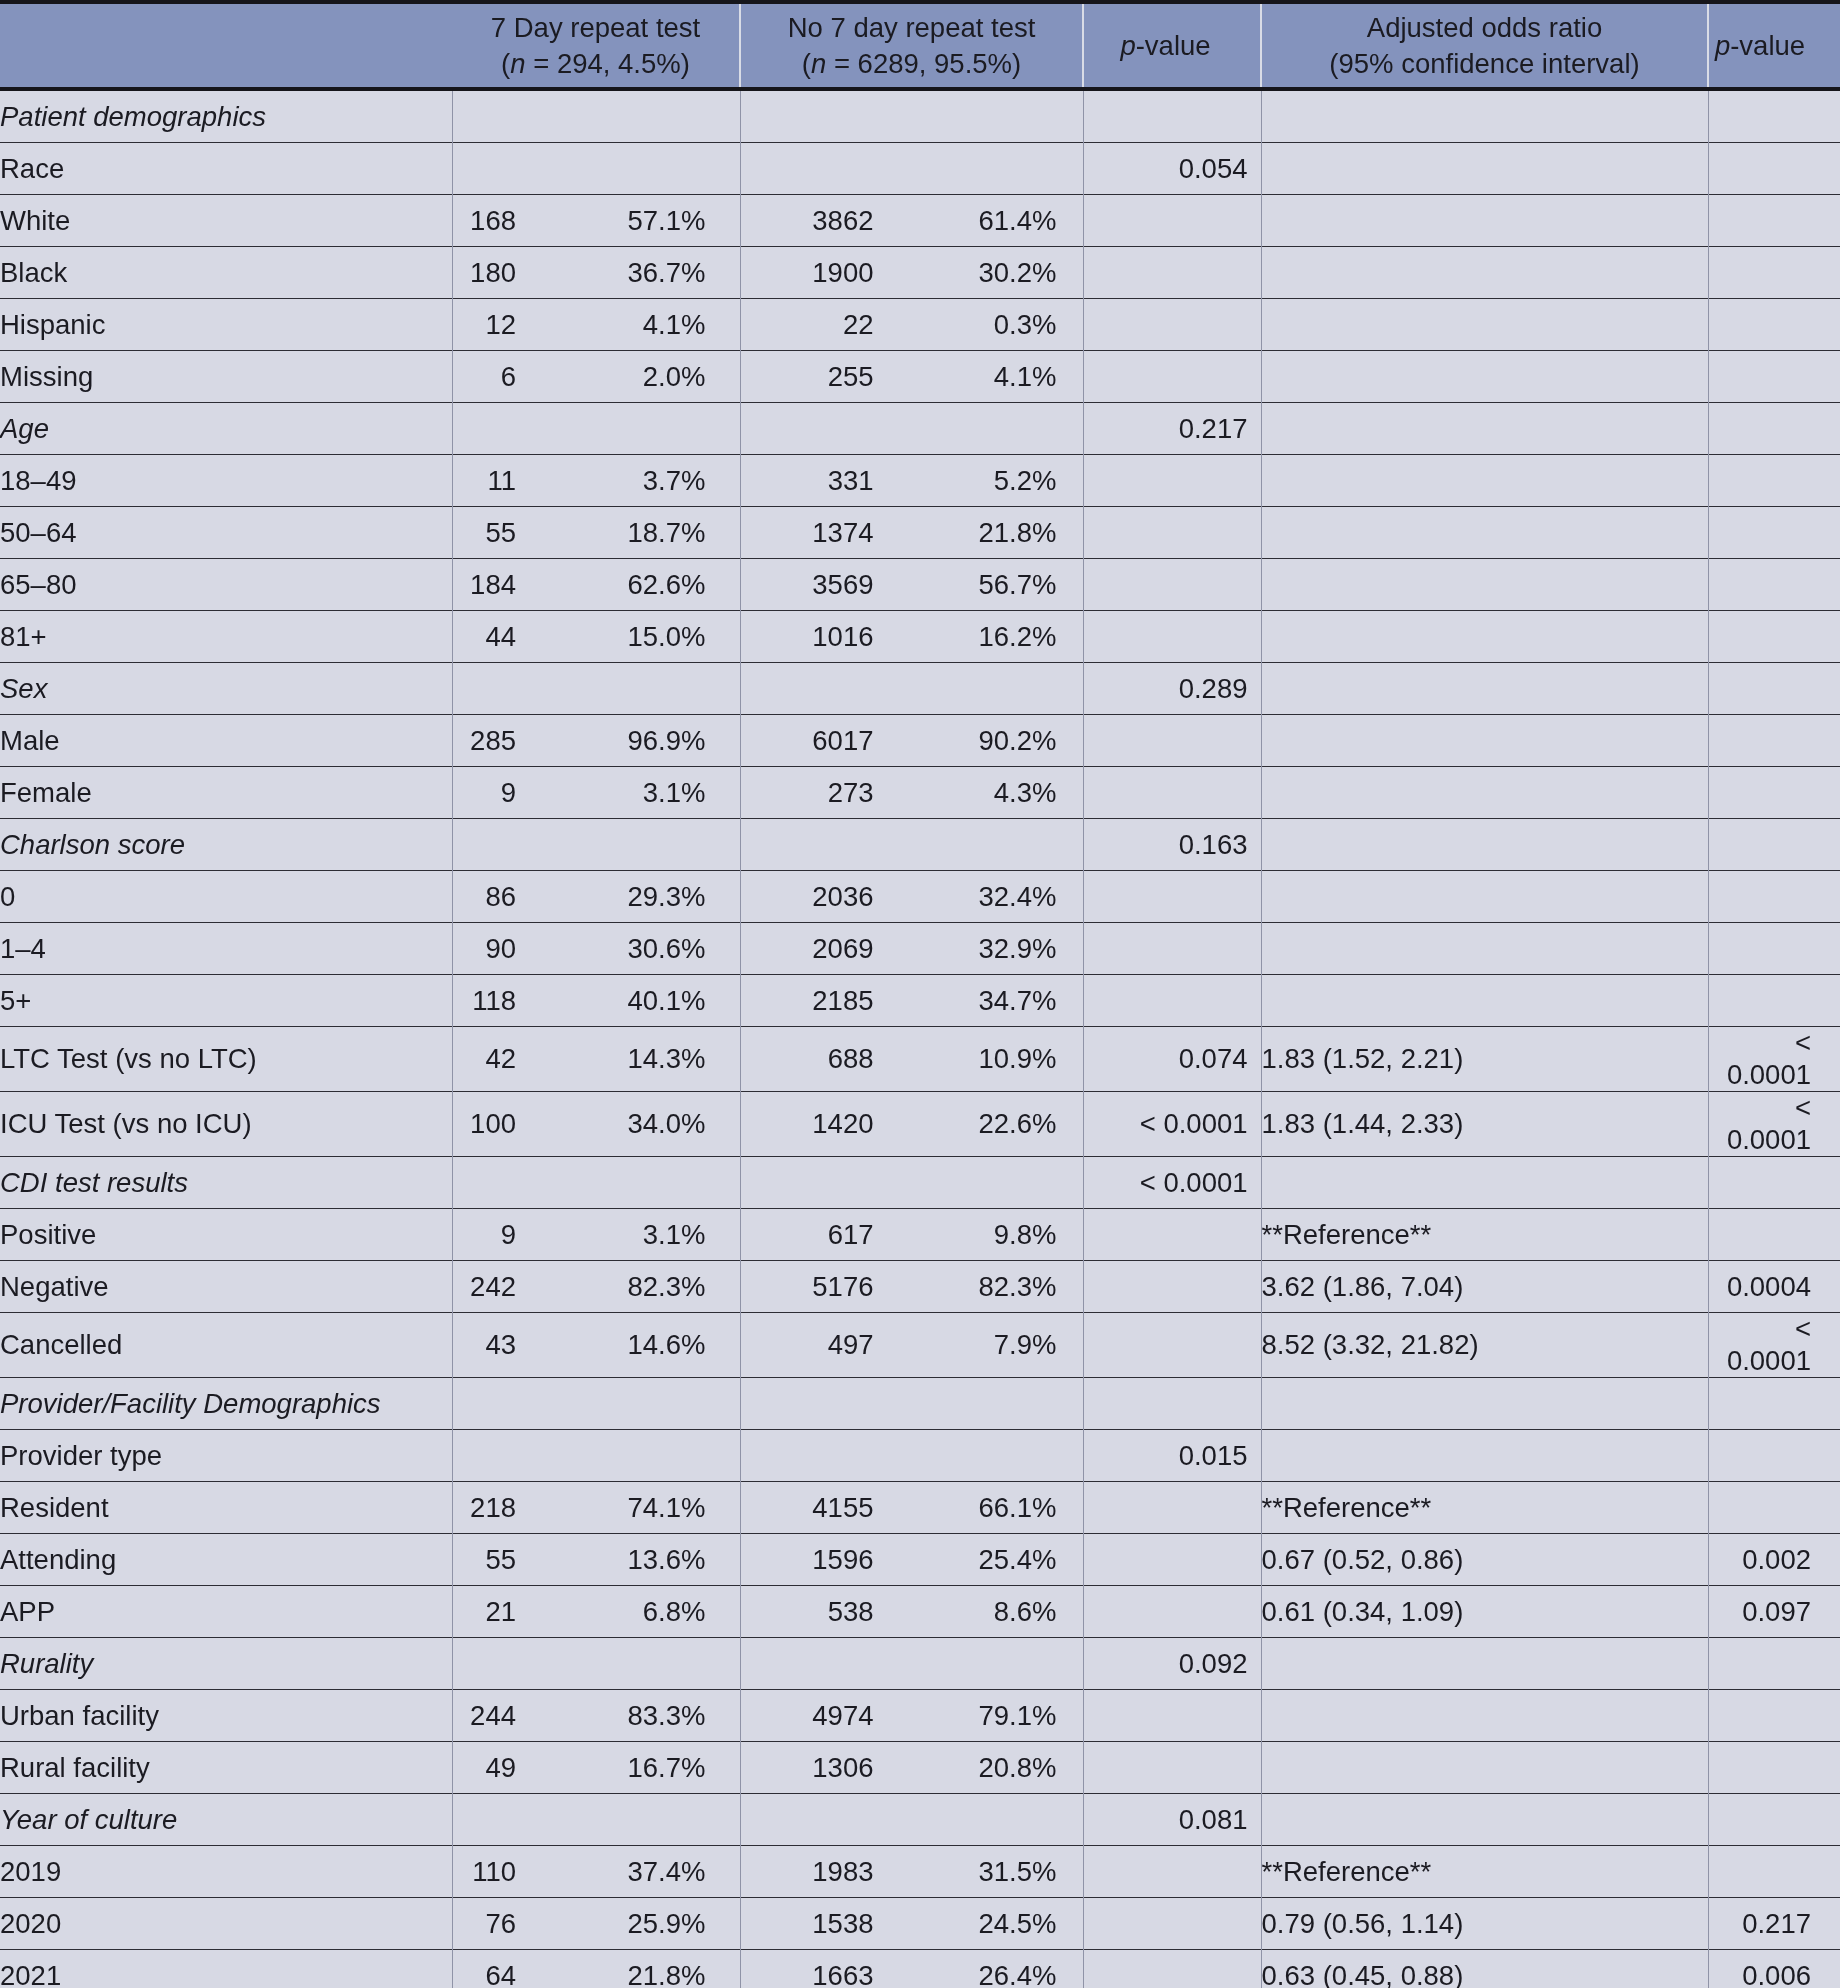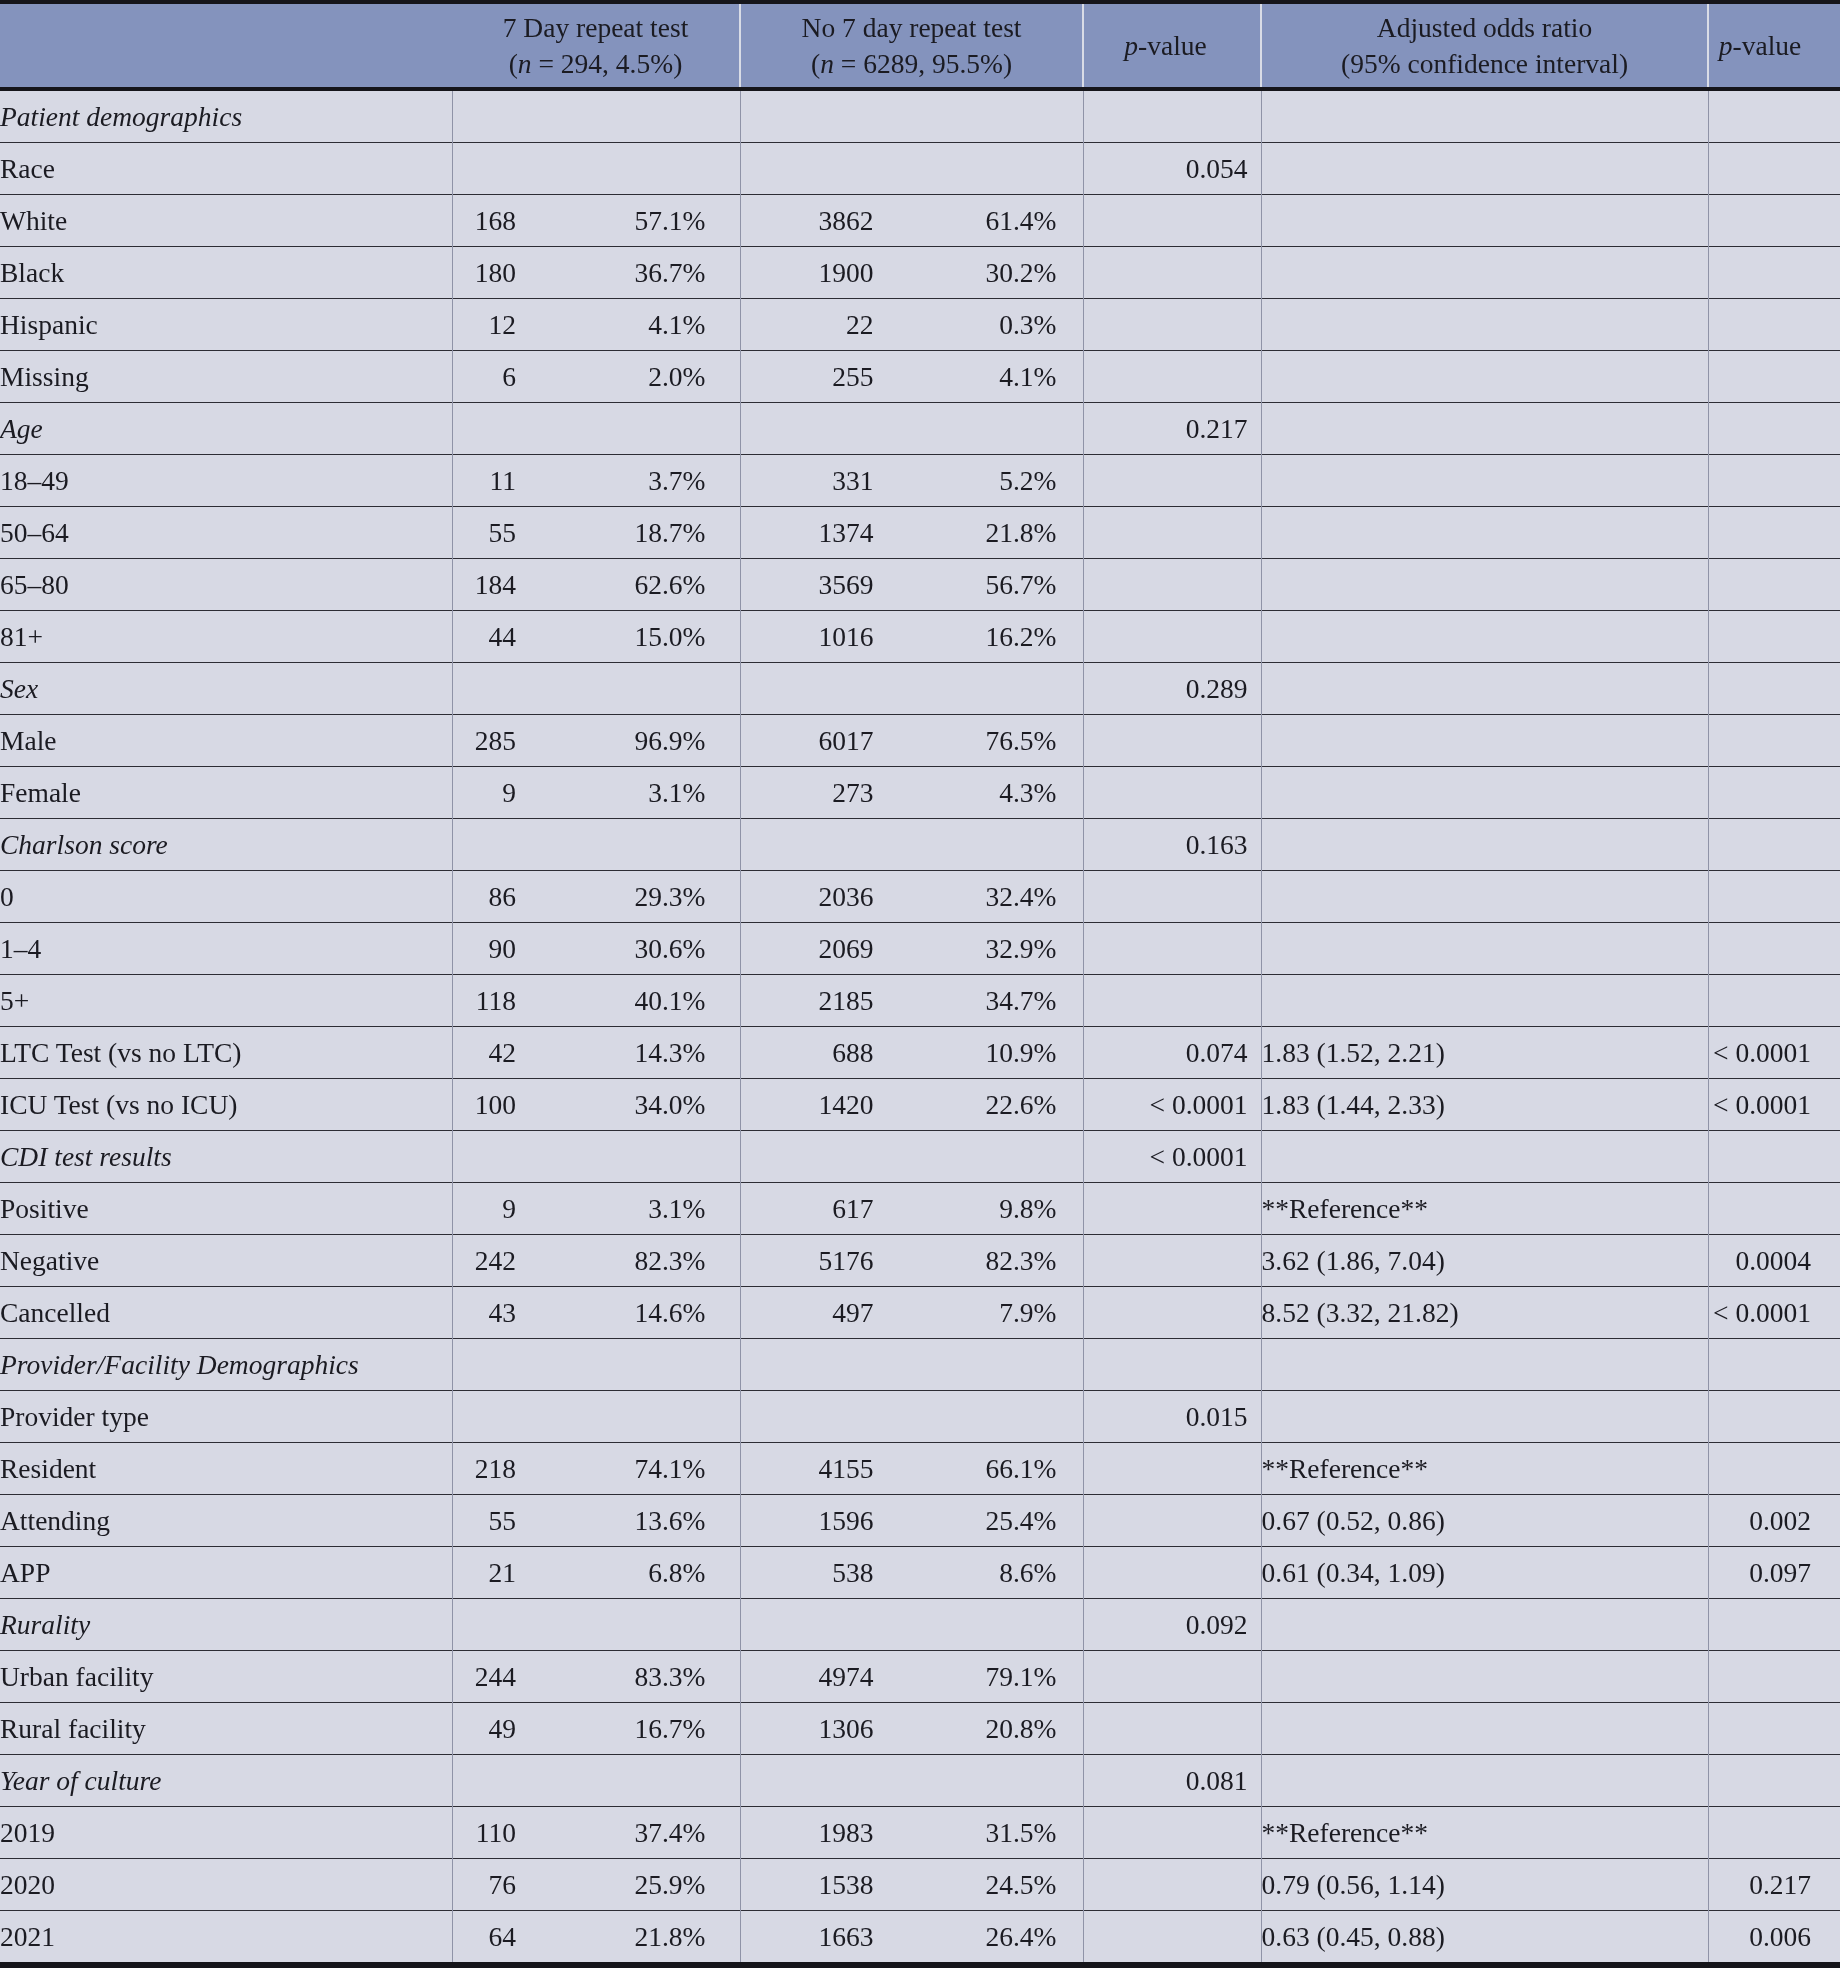--- a/index.html
+++ b/index.html
@@ -1,18 +1,18 @@
 <!DOCTYPE html>
 <html style="--head-bg: #8493bd; --row-bg: #d7d9e4; --grid-line: #2c2c34; --thick-line: #15151a; --head-sep: #d9dce6; --text: #1b1b22;font-size:13.8px"><head>
 <meta charset="utf-8">
 <style>
   html,body{margin:0;padding:0;}
   .page{
     width:1840px;height:1988px;background:#ffffff;overflow:hidden;
-    font-family:Liberation Serif, serif;
+    font-family:Liberation Sans, sans-serif;
   }
   table.stats{
     border-collapse:collapse;table-layout:fixed;width:1840px;
     background:var(--row-bg,#d7d9e4);
     border-top:4.3px solid var(--thick-line,#15151a);
     border-bottom:6px solid var(--thick-line,#15151a);
     font-size:27.5px;color:var(--text,#1b1b22);
   }
   thead th{
     background:var(--head-bg,#8493bd);
@@ -195,21 +195,21 @@
           <td class="c-pct2 num vsep"></td>
           <td class="c-p1 num vsep">0.289</td>
           <td class="c-aor vsep"></td>
           <td class="c-p2 num"></td>
         </tr>
         <tr>
           <td class="c-label vsep">Male</td>
           <td class="c-n1 num">285</td>
           <td class="c-pct1 num vsep">96.9%</td>
           <td class="c-n2 num">6017</td>
-          <td class="c-pct2 num vsep">76.5%</td>
+          <td class="c-pct2 num vsep">90.2%</td>
           <td class="c-p1 num vsep"></td>
           <td class="c-aor vsep"></td>
           <td class="c-p2 num"></td>
         </tr>
         <tr>
           <td class="c-label vsep">Female</td>
           <td class="c-n1 num">9</td>
           <td class="c-pct1 num vsep">3.1%</td>
           <td class="c-n2 num">273</td>
           <td class="c-pct2 num vsep">4.3%</td>

